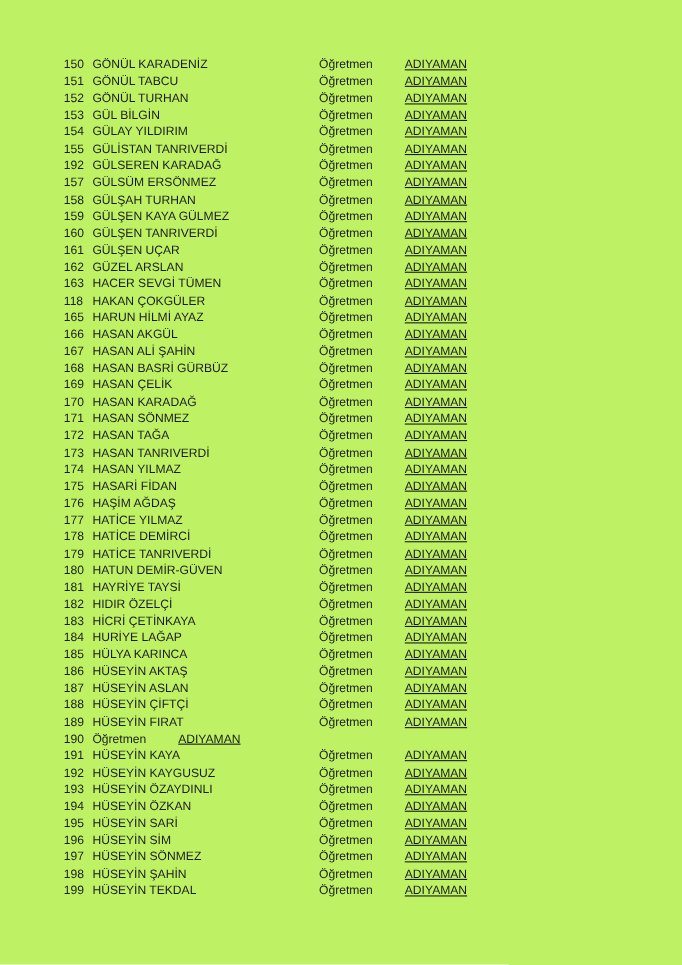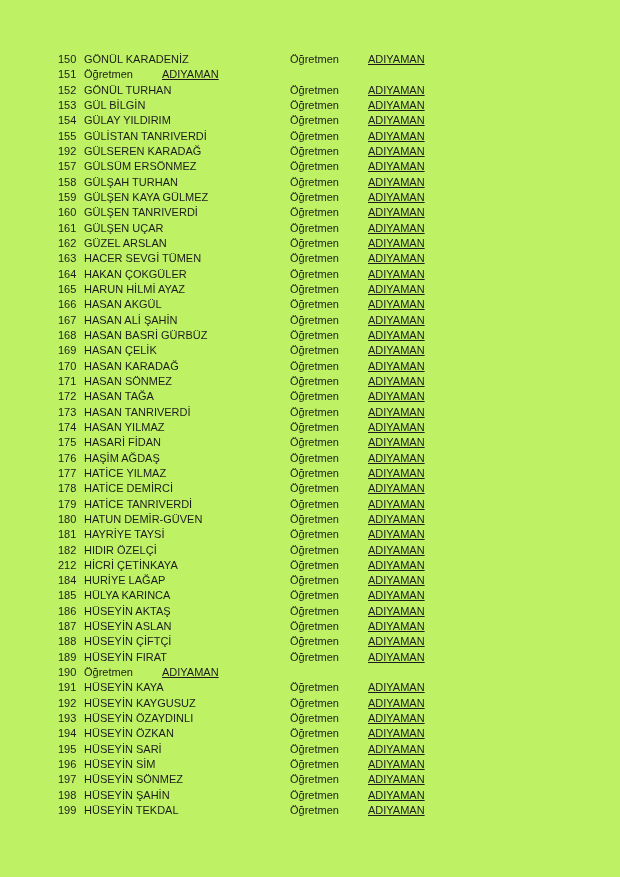--- a/index.html
+++ b/index.html
@@ -56,20 +56,21 @@
   <div class="list" id="teacher-list">
   <div class="row">
     <span class="c-num">150</span>
     <span class="c-name">GÖNÜL KARADENİZ</span>
     <span class="c-occ">Öğretmen</span>
     <span class="c-city">ADIYAMAN</span>
   </div>
 
   <div class="row">
     <span class="c-num">151</span>
+    <span class="c-name">GÖNÜL TABCU</span>
     <span class="c-occ">Öğretmen</span>
     <span class="c-city">ADIYAMAN</span>
   </div>
 
   <div class="row">
     <span class="c-num">152</span>
     <span class="c-name">GÖNÜL TURHAN</span>
     <span class="c-occ">Öğretmen</span>
     <span class="c-city">ADIYAMAN</span>
   </div>
@@ -145,21 +146,21 @@
   </div>
 
   <div class="row">
     <span class="c-num">163</span>
     <span class="c-name">HACER SEVGİ TÜMEN</span>
     <span class="c-occ">Öğretmen</span>
     <span class="c-city">ADIYAMAN</span>
   </div>
 
   <div class="row">
-    <span class="c-num">164</span>
+    <span class="c-num">118</span>
     <span class="c-name">HAKAN ÇOKGÜLER</span>
     <span class="c-occ">Öğretmen</span>
     <span class="c-city">ADIYAMAN</span>
   </div>
 
   <div class="row">
     <span class="c-num">165</span>
     <span class="c-name">HARUN HİLMİ AYAZ</span>
     <span class="c-occ">Öğretmen</span>
     <span class="c-city">ADIYAMAN</span>
@@ -278,21 +279,21 @@
   </div>
 
   <div class="row">
     <span class="c-num">182</span>
     <span class="c-name">HIDIR ÖZELÇİ</span>
     <span class="c-occ">Öğretmen</span>
     <span class="c-city">ADIYAMAN</span>
   </div>
 
   <div class="row">
-    <span class="c-num">212</span>
+    <span class="c-num">183</span>
     <span class="c-name">HİCRİ ÇETİNKAYA</span>
     <span class="c-occ">Öğretmen</span>
     <span class="c-city">ADIYAMAN</span>
   </div>
 
   <div class="row">
     <span class="c-num">184</span>
     <span class="c-name">HURİYE LAĞAP</span>
     <span class="c-occ">Öğretmen</span>
     <span class="c-city">ADIYAMAN</span>

